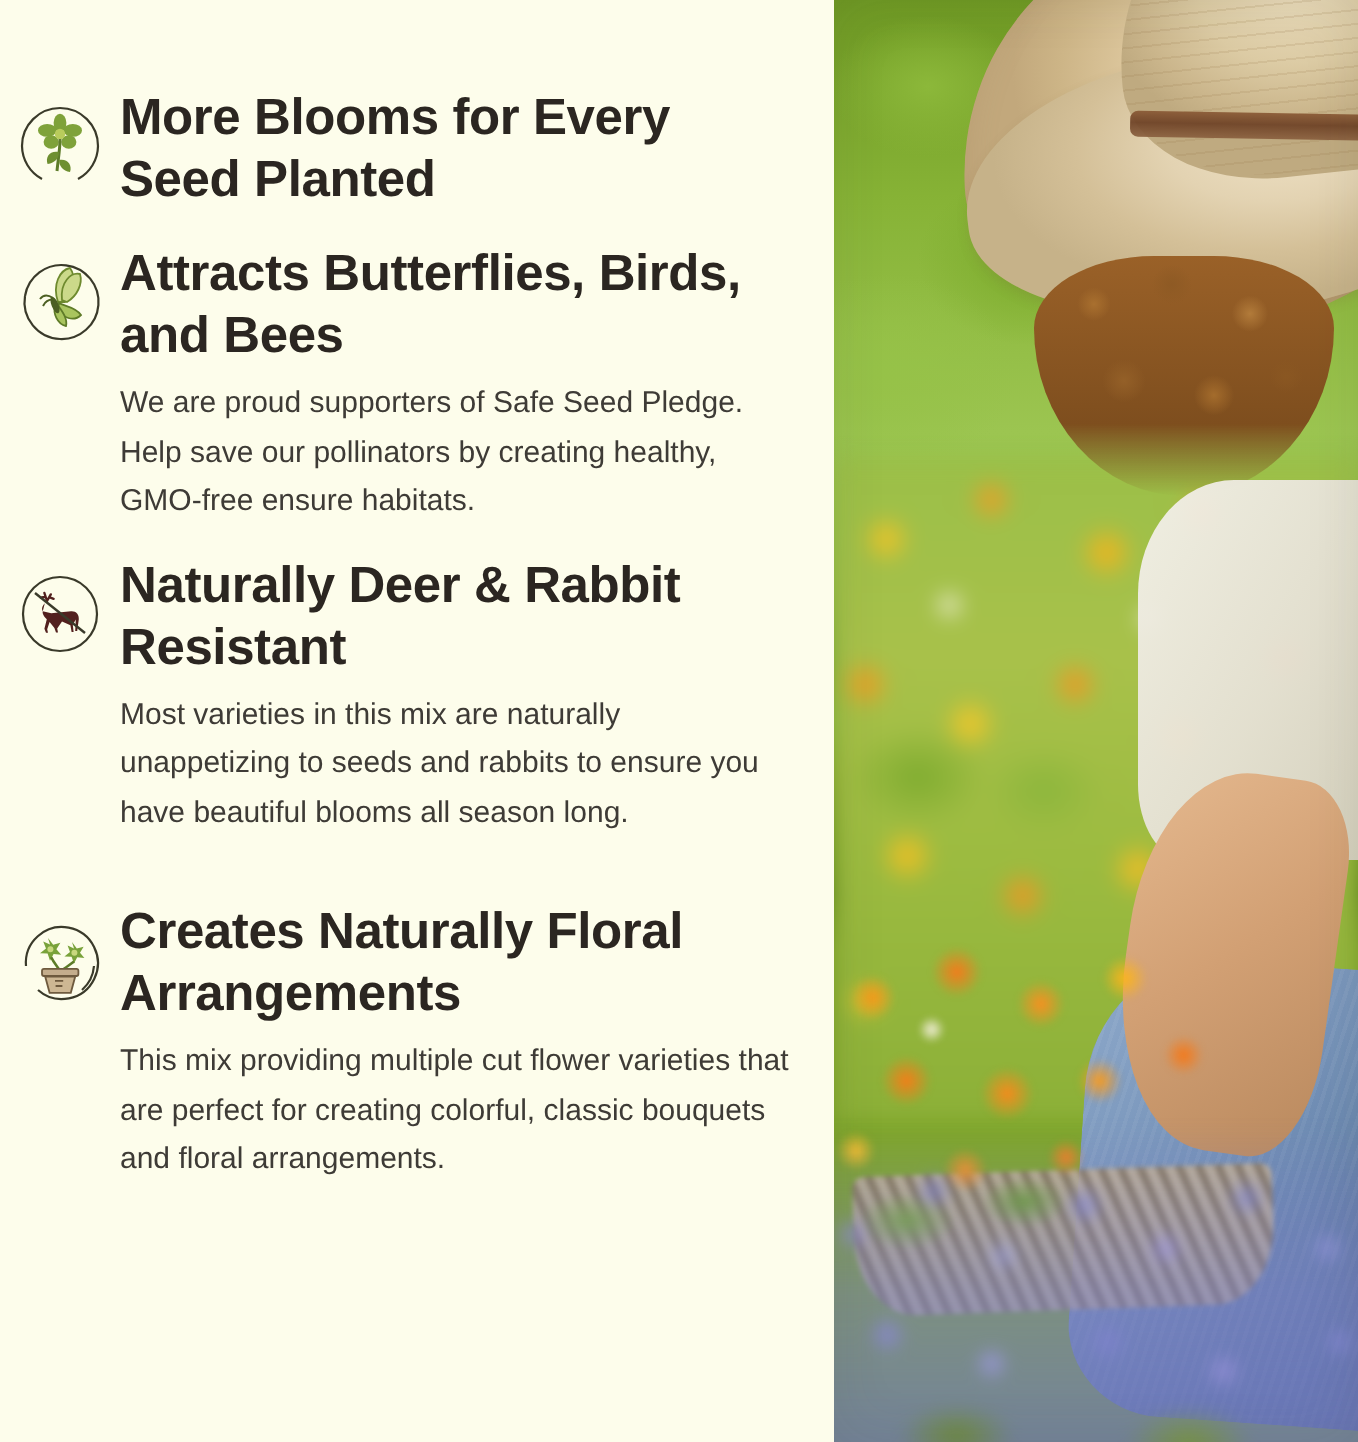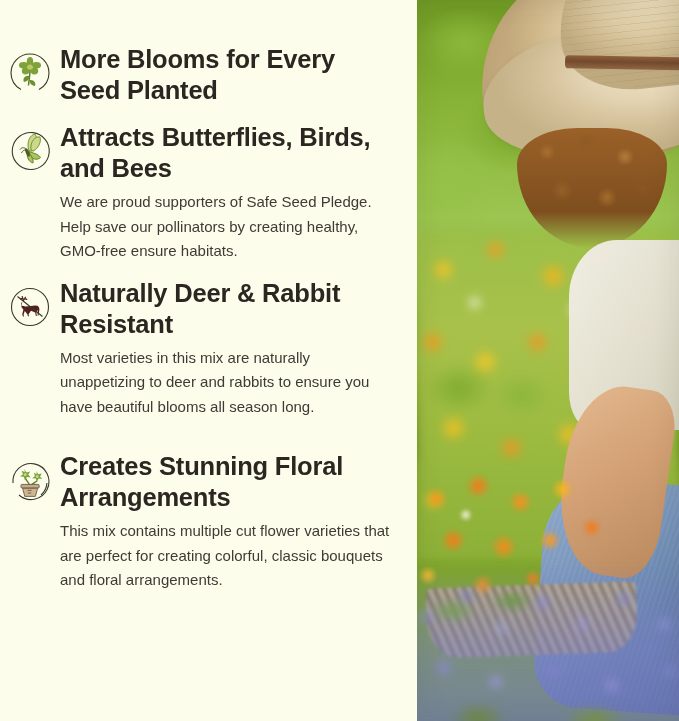--- a/index.html
+++ b/index.html
@@ -378,21 +378,21 @@
                      C31 21.4 32.6 23.2 32.4 25.6 L31.6 31.5 L30.6 31.5 L30.9 25.8
                      L29.4 28.4 L29.8 32 L28.8 32 L28.2 28.6 L24 26.8 L21.6 30.2
                      L22 32.2 L21 32.2 L20.2 30 L17.8 27 L16.6 30.6 L17 32.4 L16 32.4
                      L15.2 30.4 L16.4 25.6 C15 24.4 14 22.6 14.4 21.6 Z"></path>
           </g>
           <line x1="10.5" y1="12.5" x2="35.5" y2="32.5" stroke="#3A3A2A" stroke-width="1.2"></line>
         </svg>
       </div>
       <div class="feature-text">
         <h2 class="feature-title">Naturally Deer &amp; Rabbit Resistant</h2>
-        <p class="feature-desc">Most varieties in this mix are naturally unappetizing to deer and rabbits to ensure you have beautiful blooms all season long.</p>
+        <p class="feature-desc">Most varieties in this mix are naturally unappetizing to seeds and rabbits to ensure you have beautiful blooms all season long.</p>
       </div>
     </div>
 
     <div class="feature f4">
       <div class="feature-icon">
         <svg width="46" height="46" viewBox="0 0 46 46">
           <path d="M6 26 A18 18 0 1 1 12 38" fill="none" stroke="#3A3A2A" stroke-width="1.1"></path>
           <path d="M40 26 A18 18 0 0 1 34 38" fill="none" stroke="#3A3A2A" stroke-width="1.1"></path>
           <g fill="#79A23A">
             <path d="M17 12 L19.6 15.4 L23.2 14.4 L21.2 17.6 L23.6 20.4 L19.8 20 L18 23.4 L16.8 19.8 L13 19.6 L16 17.2 L14.6 13.8 L18 15.2 Z"></path>
@@ -401,22 +401,22 @@
           <circle cx="18.2" cy="17.6" r="1.5" fill="#C8D87E"></circle>
           <circle cx="30.2" cy="19.4" r="1.5" fill="#C8D87E"></circle>
           <path d="M18.6 21.6 C20 24.6 22 26.4 23 28.5" fill="none" stroke="#5C7B28" stroke-width="1.3"></path>
           <path d="M30 23.8 C27.8 25.6 25.2 27 23.8 28.5" fill="none" stroke="#5C7B28" stroke-width="1.3"></path>
           <rect x="14" y="27.4" width="18.2" height="3.6" rx="1" fill="#C4AD8C" stroke="#6E5A3E" stroke-width="0.9"></rect>
           <path d="M15.6 31.3 L30.6 31.3 L28.4 39.4 L17.8 39.4 Z" fill="#CDB793" stroke="#6E5A3E" stroke-width="0.9"></path>
           <path d="M20.5 33.4 L24.6 33.4 M20.8 36 L24.2 36" stroke="#6E5A3E" stroke-width="0.9"></path>
         </svg>
       </div>
       <div class="feature-text">
-        <h2 class="feature-title">Creates Stunning Floral Arrangements</h2>
-        <p class="feature-desc">This mix contains multiple cut flower varieties that are perfect for creating colorful, classic bouquets and floral arrangements.</p>
+        <h2 class="feature-title">Creates Naturally Floral Arrangements</h2>
+        <p class="feature-desc">This mix providing multiple cut flower varieties that are perfect for creating colorful, classic bouquets and floral arrangements.</p>
       </div>
     </div>
 
   </div>
 
   <div class="photo-panel">
     <div class="photo-layer bg-green"></div>
     <div class="poppy-field"></div>
     <div class="hat">
       <div class="hat-brim"></div>

